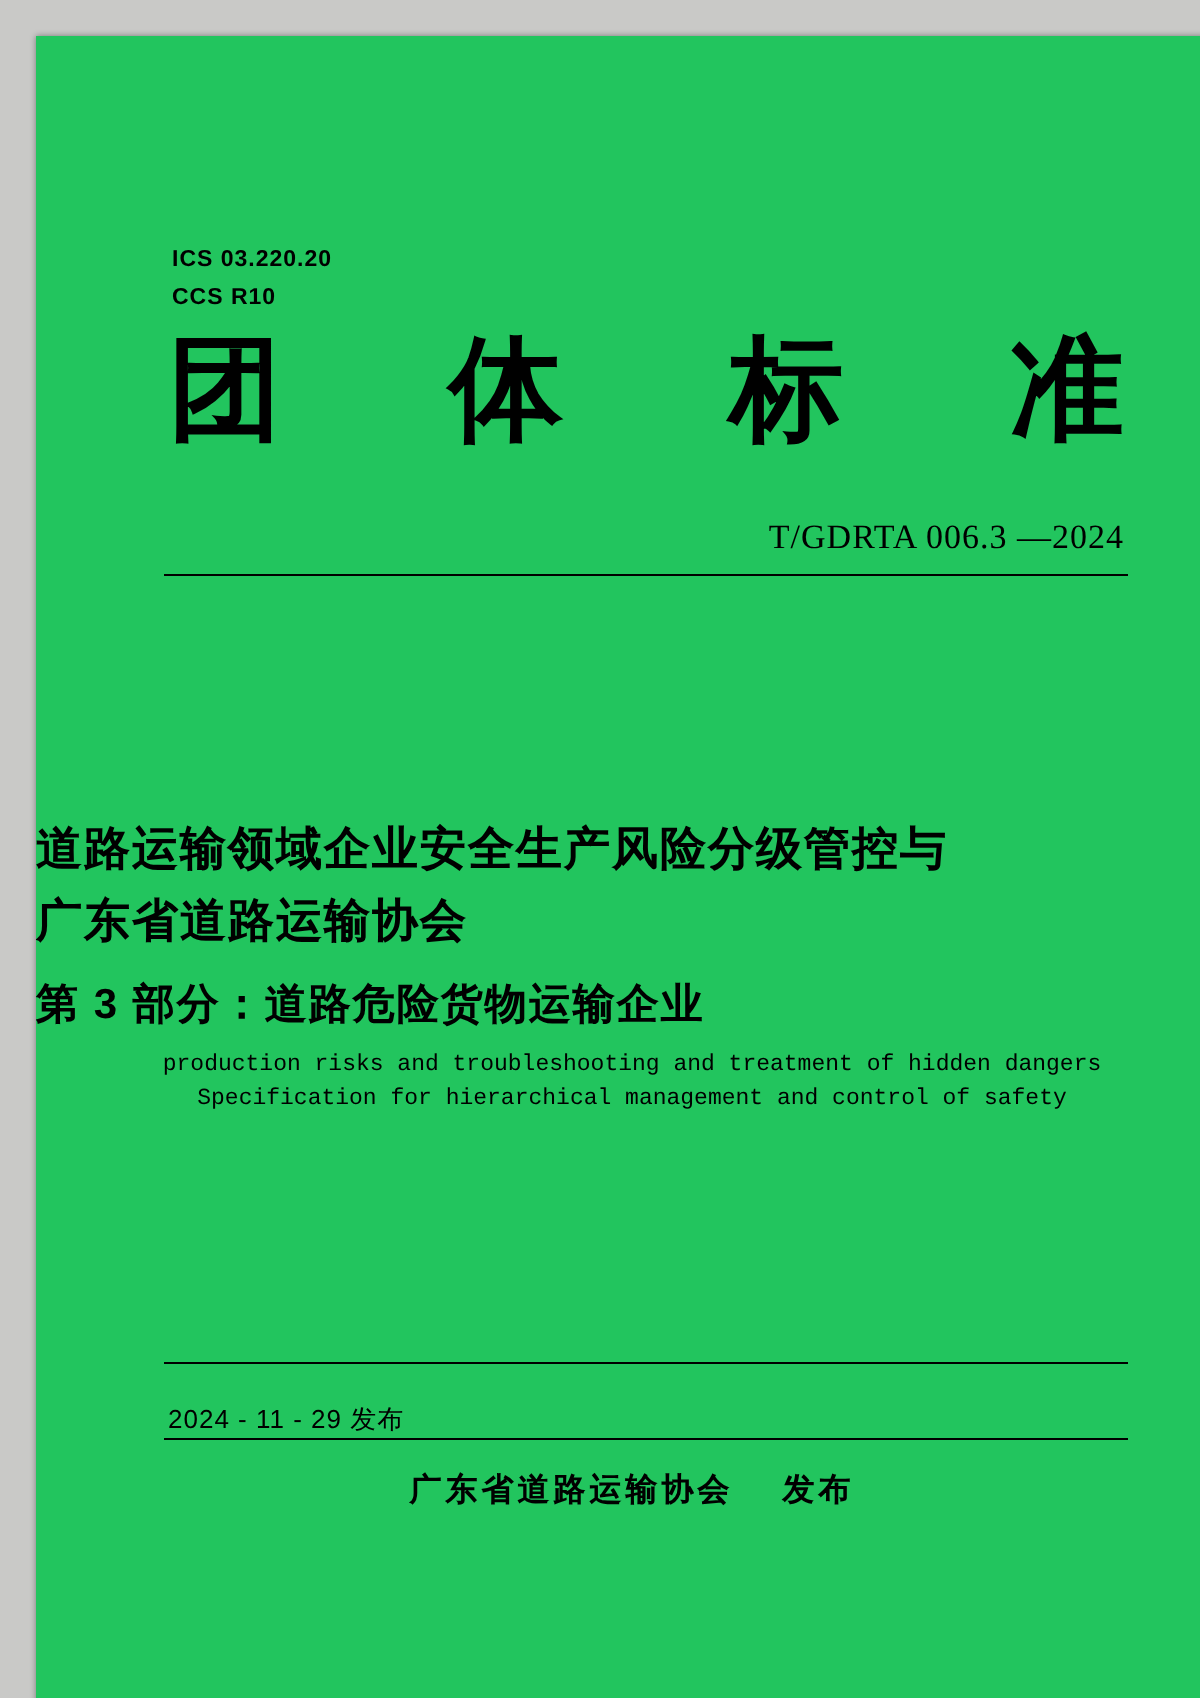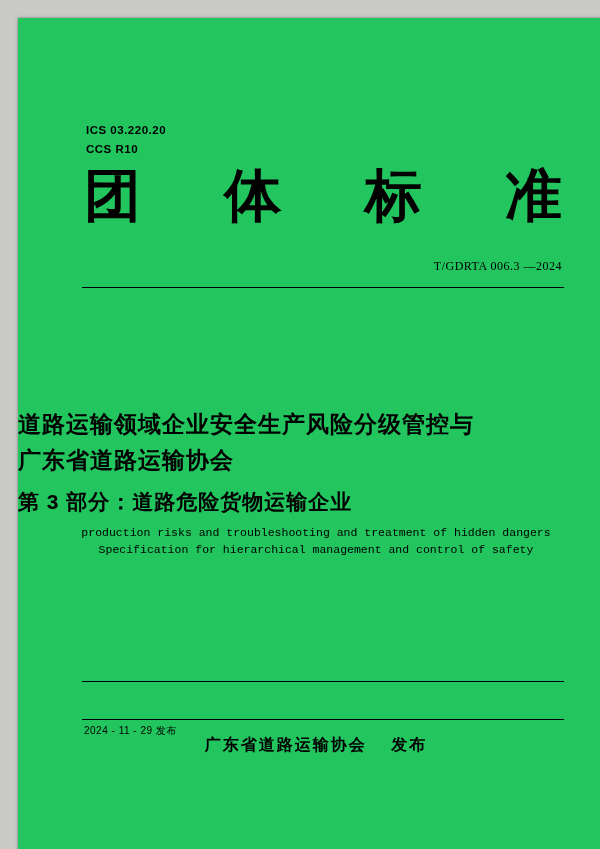--- a/index.html
+++ b/index.html
@@ -41,21 +41,21 @@
     font-size: 57px;
     font-weight: bold;
     font-family: "Liberation Serif", serif;
     line-height: 1.1;
   }
 
   .std-number {
     position: absolute;
     right: 52px;
     top: 241px;
-    font-size: 12px;
+    font-size: 17px;
     font-family: "Liberation Serif", serif;
     letter-spacing: 0.5px;
     text-align: right;
   }
 
   .rule {
     position: absolute;
     left: 64px;
     width: 482px;
     border-top: 1.5px solid #000;
@@ -94,24 +94,24 @@
     letter-spacing: 0;
   }
   .english-part {
     margin-top: 13px;
   }
 
   .dates-row {
     position: absolute;
     left: 66px;
     right: 52px;
-    top: 706px;
+    top: 683px;
     display: flex;
     justify-content: space-between;
-    font-size: 10px;
+    font-size: 13px;
     letter-spacing: 0.5px;
     align-items: center;
   }
 
   .publisher {
     position: absolute;
     left: 0;
     right: 0;
     top: 717px;
     text-align: center;

